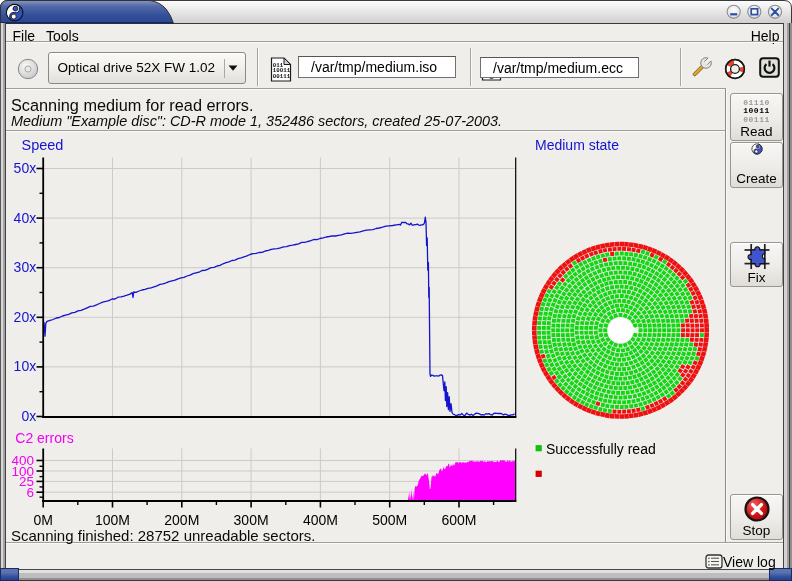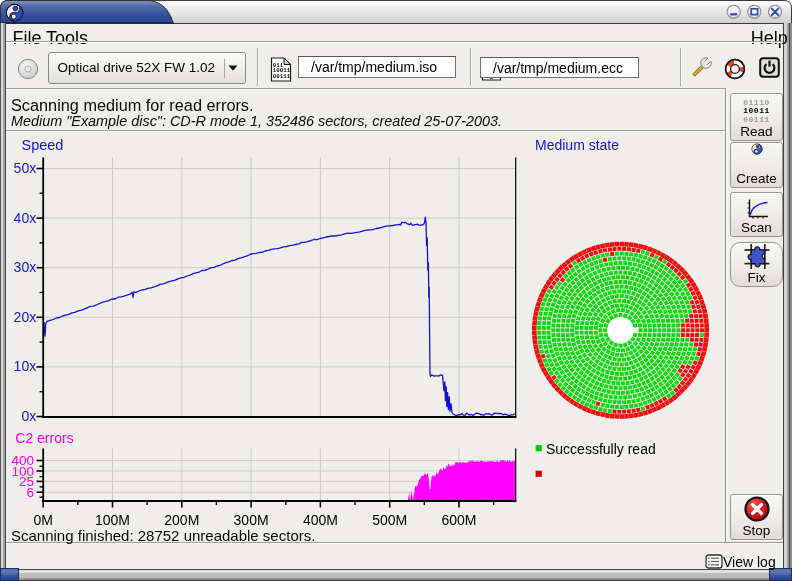--- a/index.html
+++ b/index.html
@@ -10,21 +10,21 @@
   background:linear-gradient(90deg,#565656 0 1px,#d8d8d8 1px 3px,#a3a3a3 3px 5px,#414141 5px 6px); }
 #fright { left:783px; top:23px; width:9px; height:547px;
   background:linear-gradient(90deg,#414141 0 1px,#d4d4d4 1px 4px,#a0a0a0 4px 6px,#414141 6px 7px,#8f8f8f 7px 9px); }
 #fbottom { left:0; top:569px; width:792px; height:12px;
   background:linear-gradient(180deg,#474747 0 1px,#e0e0e0 1px 4px,#bdbdbd 4px 9px,#8f8f8f 9px 11px,#3c3c3c 11px 12px); }
 .bluecorner { top:568px; height:13px; background:linear-gradient(180deg,#5b74b0 0 30%,#33509c 70%,#27408c 100%); border:1px solid #1c2c60; }
 #bcl { left:0; width:19px; }
 #bcr { left:769px; width:23px; }
 #title { left:31.5px; top:3.5px; color:#fff; font-size:16px; font-weight:bold; line-height:1;
   text-shadow:1px 1px 2px #16255c, 0 0 3px #2a3d7a; }
-#menubar { left:6px; top:24px; width:777px; height:17px; background:#efeeea; color:#000; font-size:18px; }
+#menubar { left:6px; top:24px; width:777px; height:17px; background:#efeeea; color:#000; font-size:14px; }
 #menubar span { position:absolute; top:5px; line-height:1; }
 .sepH { left:6px; width:777px; height:2px; background:linear-gradient(180deg,#9f9e9a 0 1px,#fafaf8 1px 2px); }
 .entry { background:#fff; border:1px solid #70706c; border-top-color:#565652; font-size:14px; color:#000;
   display:flex; align-items:center; padding-left:12px; }
 #combo { left:47.5px; top:51.5px; width:198px; height:32px; border:1px solid #8a8a85; border-radius:3px;
   background:linear-gradient(180deg,#fafaf8 0,#f0efec 50%,#e2e0db 100%); box-shadow:inset 0 1px 0 #fff;
   font-size:13.5px; color:#000; display:flex; align-items:center; }
 .vsep { top:48px; height:38px; width:2px; background:linear-gradient(90deg,#a5a4a0 0 1px,#fbfbf9 1px 2px); }
 .stat1 { left:11px; top:96.6px; font-size:16.3px; line-height:1.05; color:#0a0a0a; }
 .stat2 { left:11px; top:114.2px; font-size:14.4px; line-height:1.05; font-style:italic; color:#0a0a0a; }
@@ -1339,29 +1339,21 @@
     <svg width="26" height="25" viewBox="0 0 26 25" xmlns="http://www.w3.org/2000/svg">
         <g transform="rotate(15 13 12.5)">
 <circle cx="13" cy="12.5" r="10.7" fill="#fff" stroke="#111" stroke-width="1.39"></circle>
 <path d="M13,1.8000000000000007 A10.7,10.7 0 0 1 13,23.2 A5.35,5.35 0 0 1 13,12.5 A5.35,5.35 0 0 0 13,1.8000000000000007 Z" fill="#4054cc" stroke="#111" stroke-width="1.11"></path>
 <circle cx="13" cy="7.15" r="3.21" fill="#4054cc" stroke="#111" stroke-width="0.97"></circle>
 <circle cx="13" cy="17.85" r="3.21" fill="#fff" stroke="#111" stroke-width="0.97"></circle>
 </g>
       </svg>
     <div class="lbl">Create</div>
   </div>
-  <div class="abs btn" style="top:192px;height:45px;">
-    <svg width="24" height="22" viewBox="0 0 24 22" xmlns="http://www.w3.org/2000/svg">
-<path d="M4.5,1.5 L4.5,18.5 L23,18.5" fill="none" stroke="#111" stroke-width="1.4"></path>
-<path d="M2.5,5 h2 M2.5,10 h2 M2.5,15 h2 M8,18.5 v2 M13,18.5 v2 M18,18.5 v2" stroke="#111" stroke-width="1.1"></path>
-<path d="M5.2,17 Q7.5,6 22.5,4.6" fill="none" stroke="#1f1fd8" stroke-width="1.5"></path>
-</svg>
-    <div class="lbl">Scan</div>
-  </div>
-  <div class="abs btn" style="top:241.5px;height:45px;border-radius:10px;">
+  <div class="abs btn" style="top:241.5px;height:45px;">
     <svg width="28" height="27" viewBox="0 0 28 27" xmlns="http://www.w3.org/2000/svg">
 <g stroke="#222" stroke-width="1.7">
 <line x1="8.2" y1="1" x2="8.2" y2="26"></line>
           <line x1="21.8" y1="1" x2="21.8" y2="26"></line>
 <line x1="1.5" y1="7" x2="26.5" y2="7"></line>
           <line x1="1.5" y1="20.6" x2="26.5" y2="20.6"></line>
 </g>
 <path d="M8.2,7 L11.9,7 A2.5,2.5 0 1 1 16.7,7 L21.8,7 L21.8,10.8 A2.5,2.5 0 1 0 21.8,15.8 L21.8,20.6 L17.0,20.6 A2.5,2.5 0 1 1 12.2,20.6 L8.2,20.6 L8.2,16.4 A2.5,2.5 0 1 1 8.2,11.6 Z" fill="#4054cc" stroke="#111" stroke-width="1.1"></path>
 </svg>
     <div class="lbl">Fix</div>

